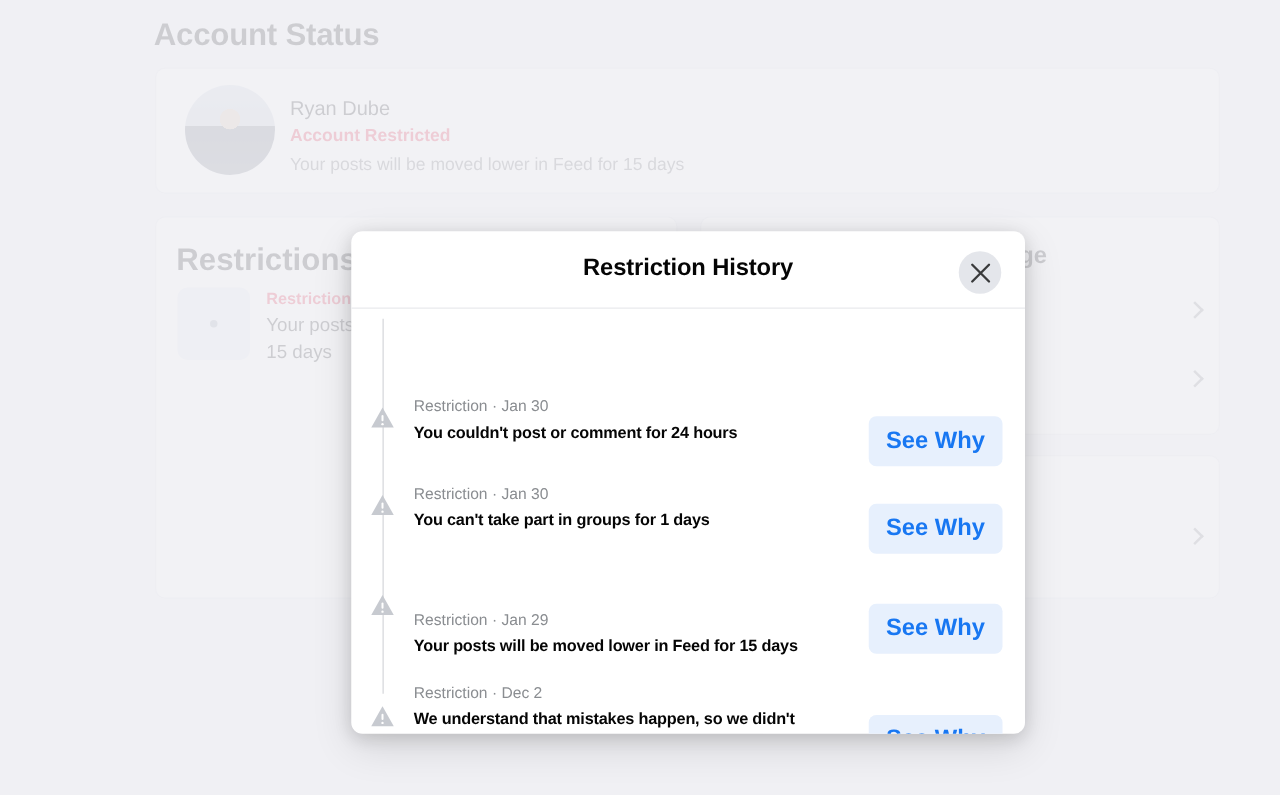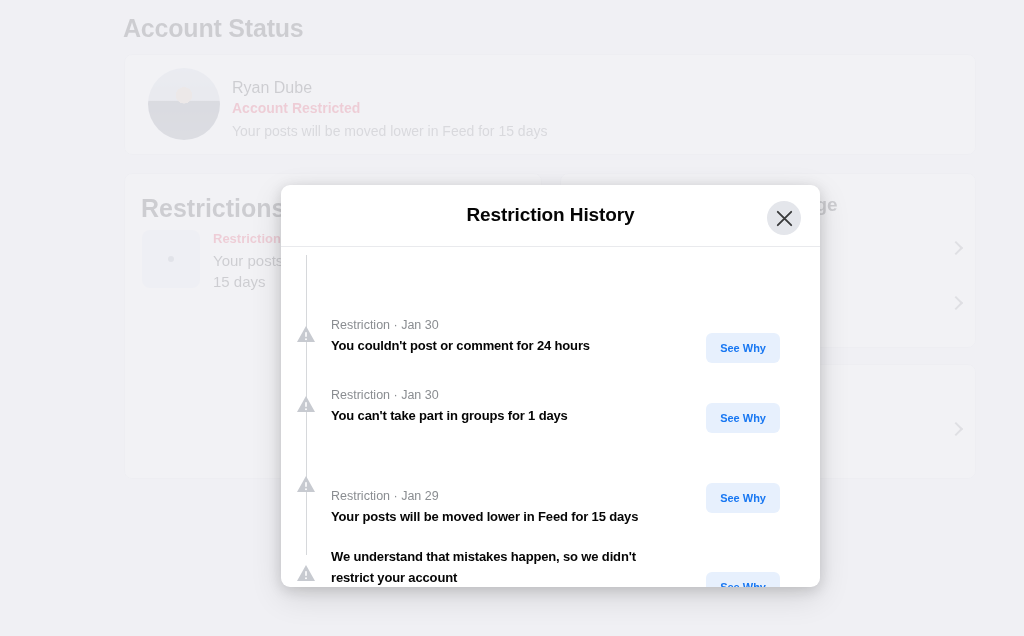--- a/index.html
+++ b/index.html
@@ -280,27 +280,27 @@
   .entry-headline {
     font-size: 13px;
     font-weight: bold;
     color: #050505;
     line-height: 21px;
     letter-spacing: -0.15px;
   }
 
   .see-why {
     position: absolute;
-    right: 40px;
+    right: 18px;
     background: #e7f0fd;
     color: #1877f2;
     border: none;
     border-radius: 6px;
     font-family: "Liberation Sans", sans-serif;
-    font-size: 11px;
+    font-size: 19px;
     font-weight: bold;
     padding: 9px 14px;
     cursor: pointer;
     white-space: nowrap;
   }
 
   
   .e1 { position: absolute; left: 0; right: 0; top: 70px; }
   .e2 { position: absolute; left: 0; right: 0; top: 140px; }
   .e3 { position: absolute; left: 0; right: 0; top: 210px; align-items: flex-end; }
@@ -424,20 +424,21 @@
 
       <div class="entry e4">
         <span class="entry-icon">
           <svg width="20" height="20" viewBox="0 0 20 20">
             <path d="M10 2 L19 18 L1 18 Z" fill="#c7cad0"></path>
             <rect x="9.2" y="8" width="1.6" height="5" rx="0.8" fill="#ffffff"></rect>
             <circle cx="10" cy="15.3" r="0.95" fill="#ffffff"></circle>
           </svg>
         </span>
         <div class="entry-text">
+          <div class="entry-meta">Restriction · Dec 2</div>
           <div class="entry-headline">We understand that mistakes happen, so we didn't restrict your account</div>
         </div>
         <button class="see-why">See Why</button>
       </div>
 
     </div>
   </div>
 
 </div>
 

